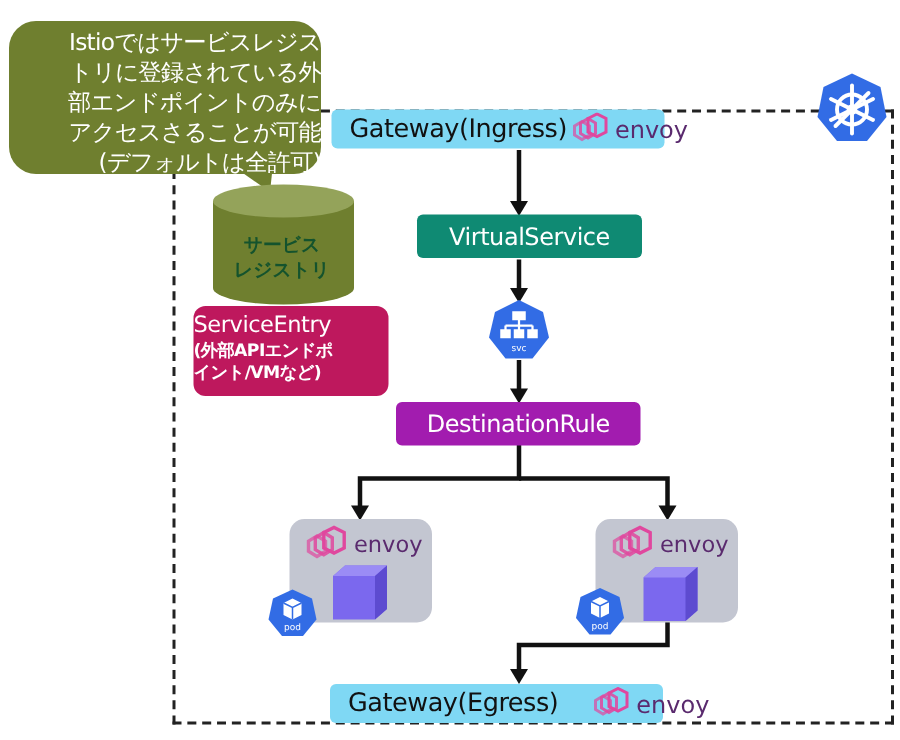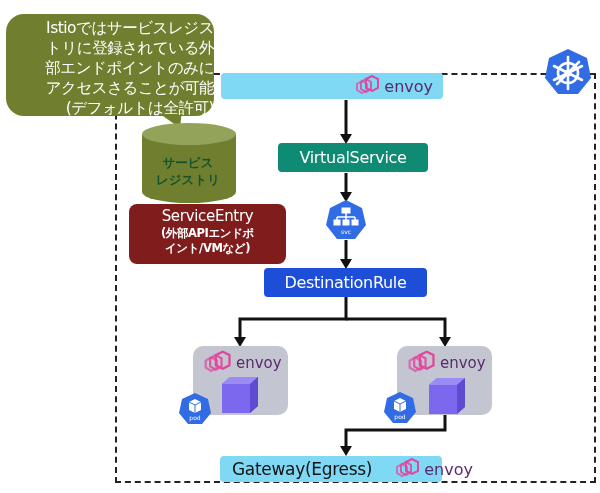--- a/index.html
+++ b/index.html
@@ -9,21 +9,21 @@
   svg#wires { position:absolute; left:0; top:0; width:600px; height:493px; }
   .bubble { position:absolute; left:6px; top:14px; width:208px; height:102px; background:#6f7f2f; border-radius:18px; color:#fff; font-size:15.5px; line-height:20px; text-align:right; padding-top:4px; box-sizing:border-box; letter-spacing:-0.5px; }
   .bubble-line { display:block; white-space:nowrap; }
   .gw { position:absolute; height:26px; background:#7fd8f4; border-radius:4px; display:flex; align-items:center; }
   .gw-label { font-size:17px; color:#111; padding-left:12px; white-space:nowrap; letter-spacing:-0.3px; }
   .envoy { display:flex; align-items:center; margin-left:auto; padding-right:10px; }
   .envoy-text { color:#5a2a6e; font-size:16px; margin-left:2px; }
   .crd { position:absolute; border-radius:4px; color:#fff; font-size:16px; display:flex; align-items:center; justify-content:center; white-space:nowrap; letter-spacing:-0.3px; }
   .pod-box { position:absolute; background:#c3c6d1; border-radius:10px; }
   .cyl-label { position:absolute; left:140px; top:154px; width:96px; text-align:center; color:#14532d; font-size:12.5px; line-height:17px; font-weight:bold; }
-  .se-box { position:absolute; left:129px; top:204px; width:157px; height:60px; background:#7f1d1d; border-radius:8px; color:#fff; text-align:center; }
+  .se-box { position:absolute; left:129px; top:204px; width:130px; height:60px; background:#be185d; border-radius:8px; color:#fff; text-align:left; }
   .se-title { display:block; font-size:15px; line-height:19px; margin-top:3px; letter-spacing:-0.3px; }
   .se-sub { display:block; font-size:11.5px; line-height:15px; font-weight:bold; white-space:nowrap; letter-spacing:-0.4px; }
   .pod-badge-text, .svc-text { font-family:"DejaVu Sans", sans-serif; }
 </style>
 </head>
 <body>
 
 <div id="cluster"></div>
 
 <svg id="wires">
@@ -82,20 +82,21 @@
     <circle cx="25" cy="26" r="10"></circle>
     <line x1="25" y1="10" x2="25" y2="42"></line>
     <line x1="11" y1="19" x2="39" y2="33"></line>
     <line x1="11" y1="33" x2="39" y2="19"></line>
     <line x1="14" y1="37" x2="36" y2="15"></line>
   </g>
   <circle cx="25" cy="26" r="3.5" fill="#fff"></circle>
 </svg>
 
 <div class="gw" style="left:221px;top:73px;width:222px;">
+  <span class="gw-label">Gateway(Ingress)</span>
   <span class="envoy">
     <svg width="30" height="22" viewBox="0 0 30 22">
       <g fill="none" stroke="#e0479e" stroke-width="2">
         <path d="M5,9 L10,6 L15,9 L15,15 L10,18 L5,15 Z" opacity="0.7"></path>
         <path d="M9,7 L14,4 L19,7 L19,14 L14,17 L9,14 Z" opacity="0.85"></path>
         <path d="M14,4 L20,1 L26,4 L26,13 L20,16 L14,13 Z"></path>
       </g>
     </svg>
     <span class="envoy-text">envoy</span>
   </span>
@@ -114,21 +115,21 @@
     <line x1="12" y1="18" x2="12" y2="21" stroke-width="1.5"></line>
     <line x1="21" y1="18" x2="21" y2="21" stroke-width="1.5"></line>
     <line x1="30" y1="18" x2="30" y2="21" stroke-width="1.5"></line>
     <rect x="9" y="21" width="6" height="5"></rect>
     <rect x="18" y="21" width="6" height="5"></rect>
     <rect x="27" y="21" width="6" height="5"></rect>
   </g>
   <text class="svc-text" x="21" y="35" text-anchor="middle" font-size="6" fill="#fff">svc</text>
 </svg>
 
-<div class="crd" style="left:264px;top:268px;width:163px;height:29px;background:#1d4ed8;">
+<div class="crd" style="left:264px;top:268px;width:163px;height:29px;background:#a21caf;">
   <span>DestinationRule</span>
 </div>
 
 <div class="pod-box" style="left:193px;top:346px;width:95px;height:69px;"></div>
 <div class="abs" style="left:200px;top:350px;display:flex;align-items:center;">
   <svg width="34" height="26" viewBox="0 0 30 22">
     <g fill="none" stroke="#e0479e" stroke-width="2">
       <path d="M5,9 L10,6 L15,9 L15,15 L10,18 L5,15 Z" opacity="0.7"></path>
       <path d="M9,7 L14,4 L19,7 L19,14 L14,17 L9,14 Z" opacity="0.85"></path>
       <path d="M14,4 L20,1 L26,4 L26,13 L20,16 L14,13 Z"></path>

